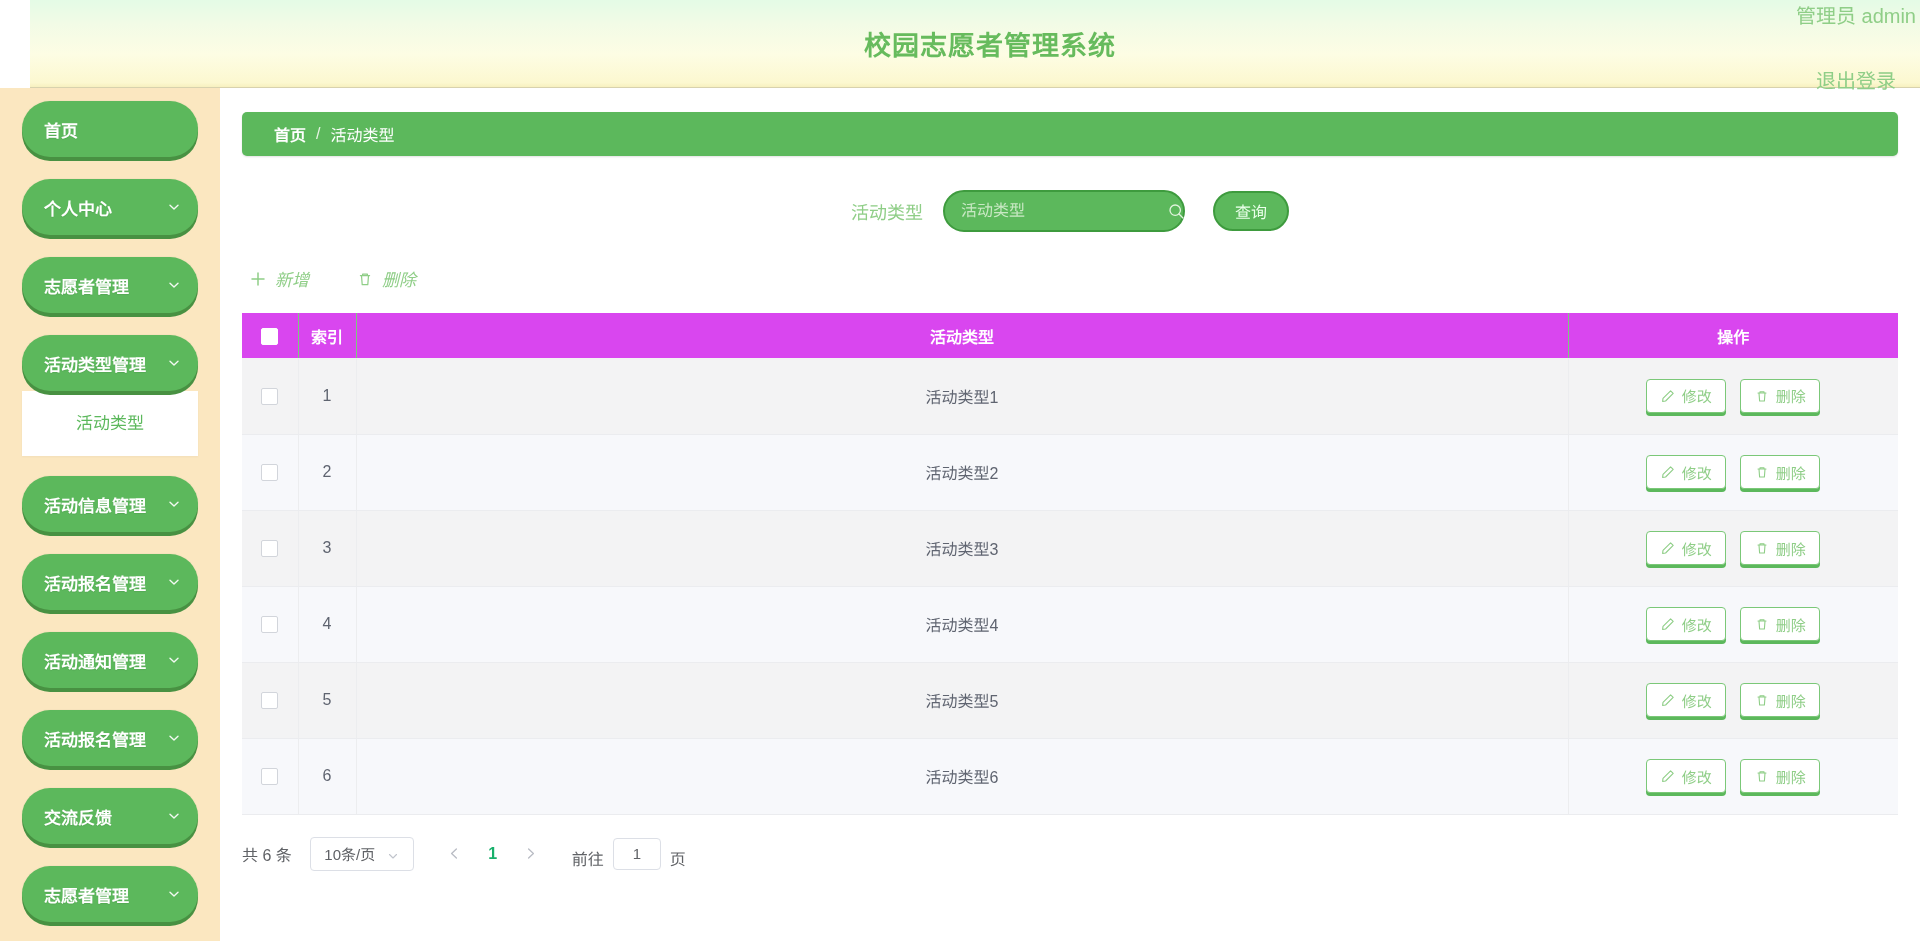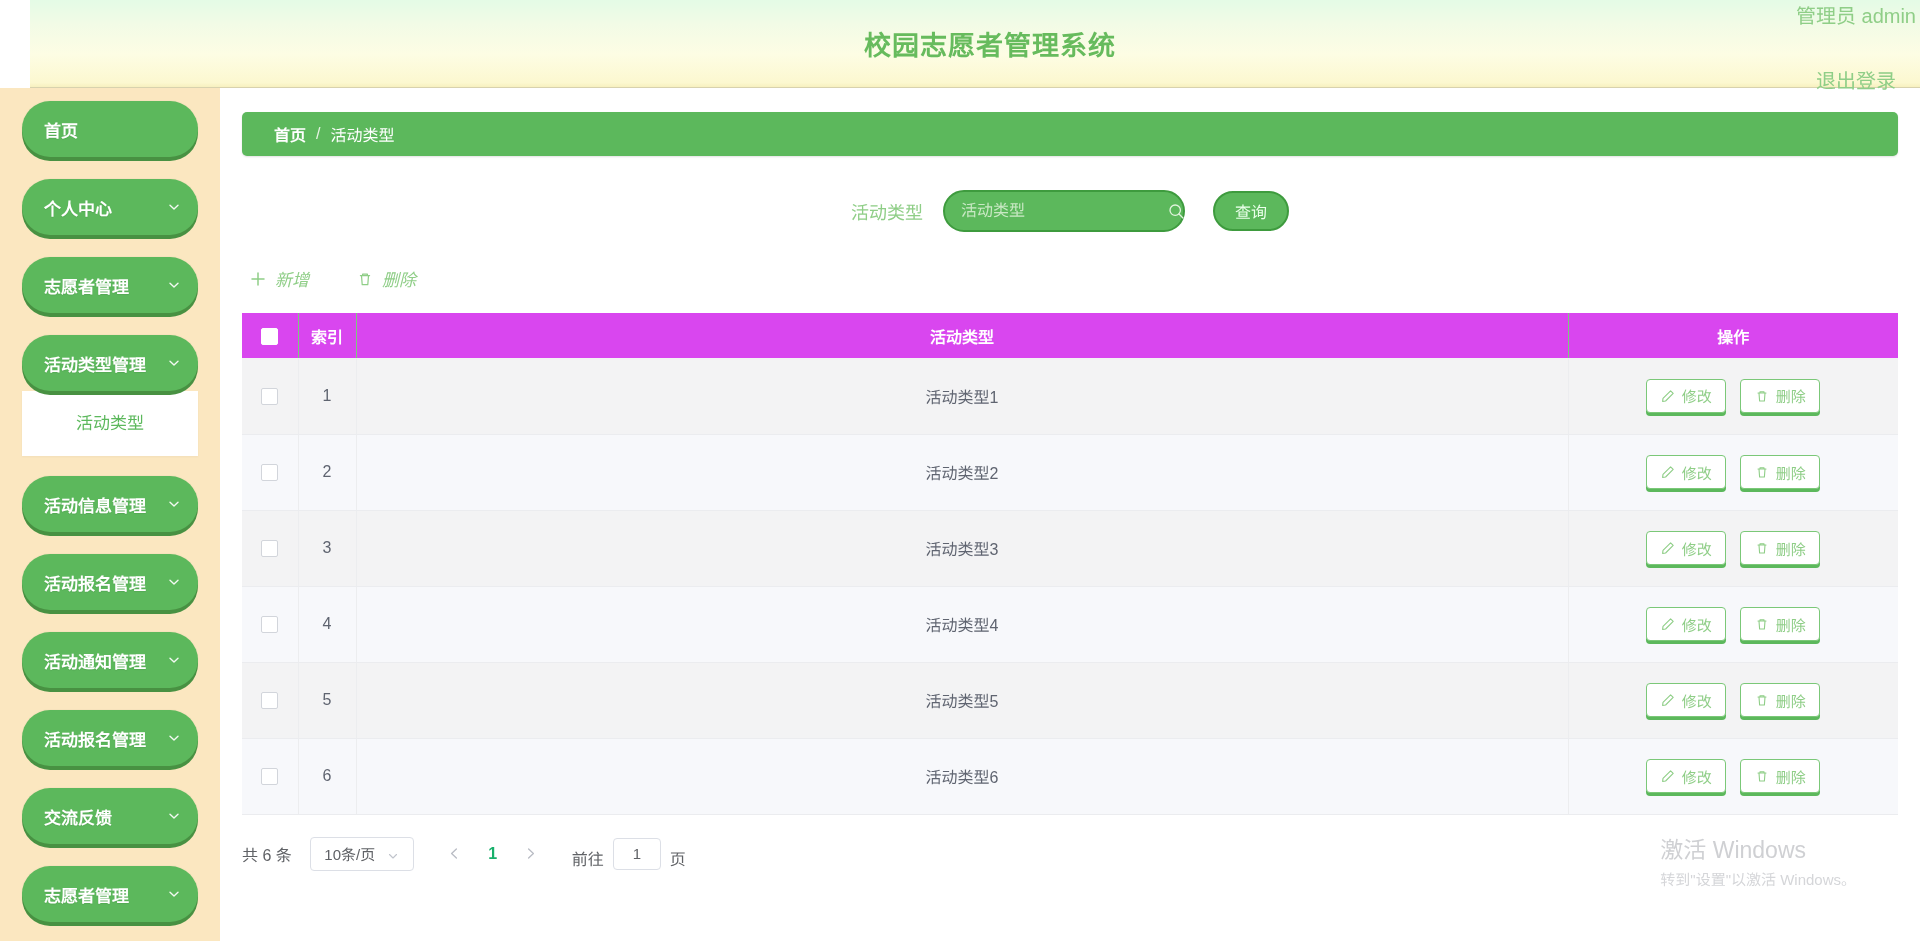--- a/index.html
+++ b/index.html
@@ -549,19 +549,15 @@
             <path d="M4.6 2 L9.4 6.5 L4.6 11" fill="none" stroke="#b9bcc4" stroke-width="1.3" stroke-linecap="round" stroke-linejoin="round"></path>
           </svg>
       </div>
       <div class="pg-jump">
         <span>前往</span>
         <input type="text" value="1" style="">
         <span>页</span>
       </div>
     </div>
 
-    <div class="watermark">
-      <div class="wm-title">激活 Windows</div>
-      <div class="wm-sub">转到"设置"以激活 Windows。</div>
-    </div>
 
   </div>
 </div>
 
 </body></html>

